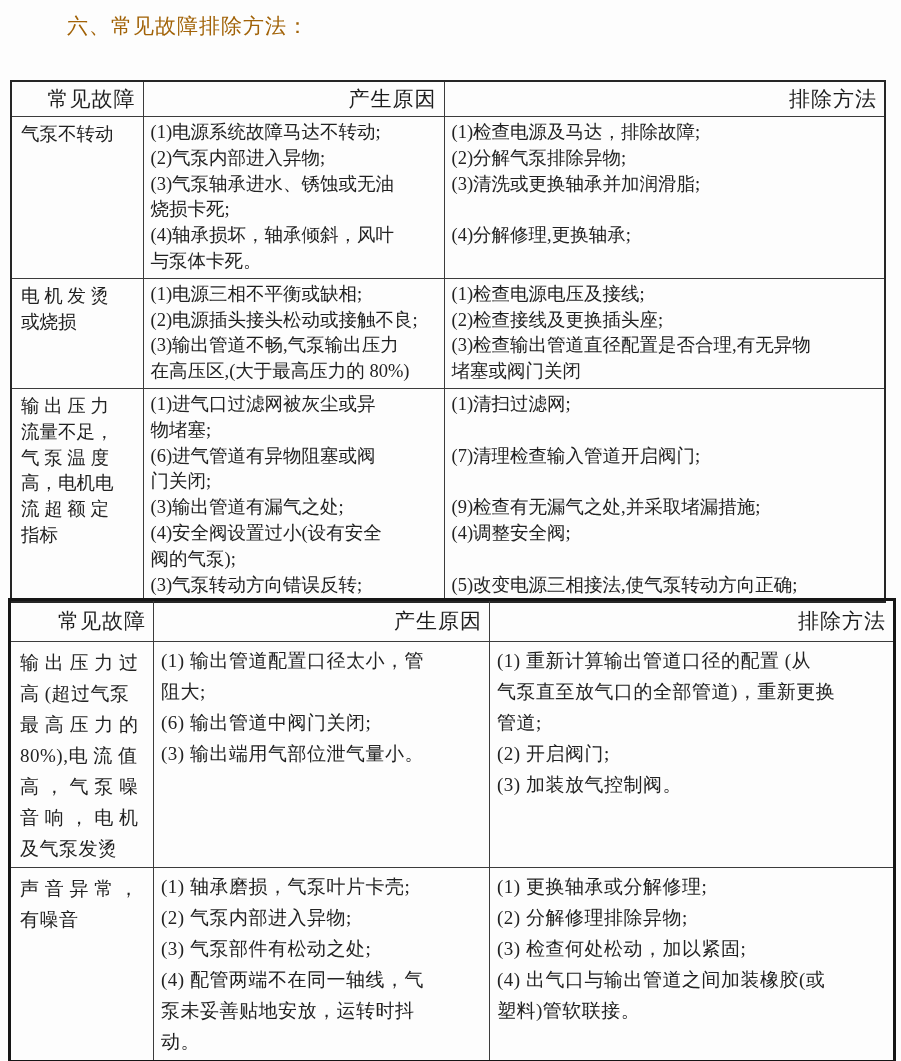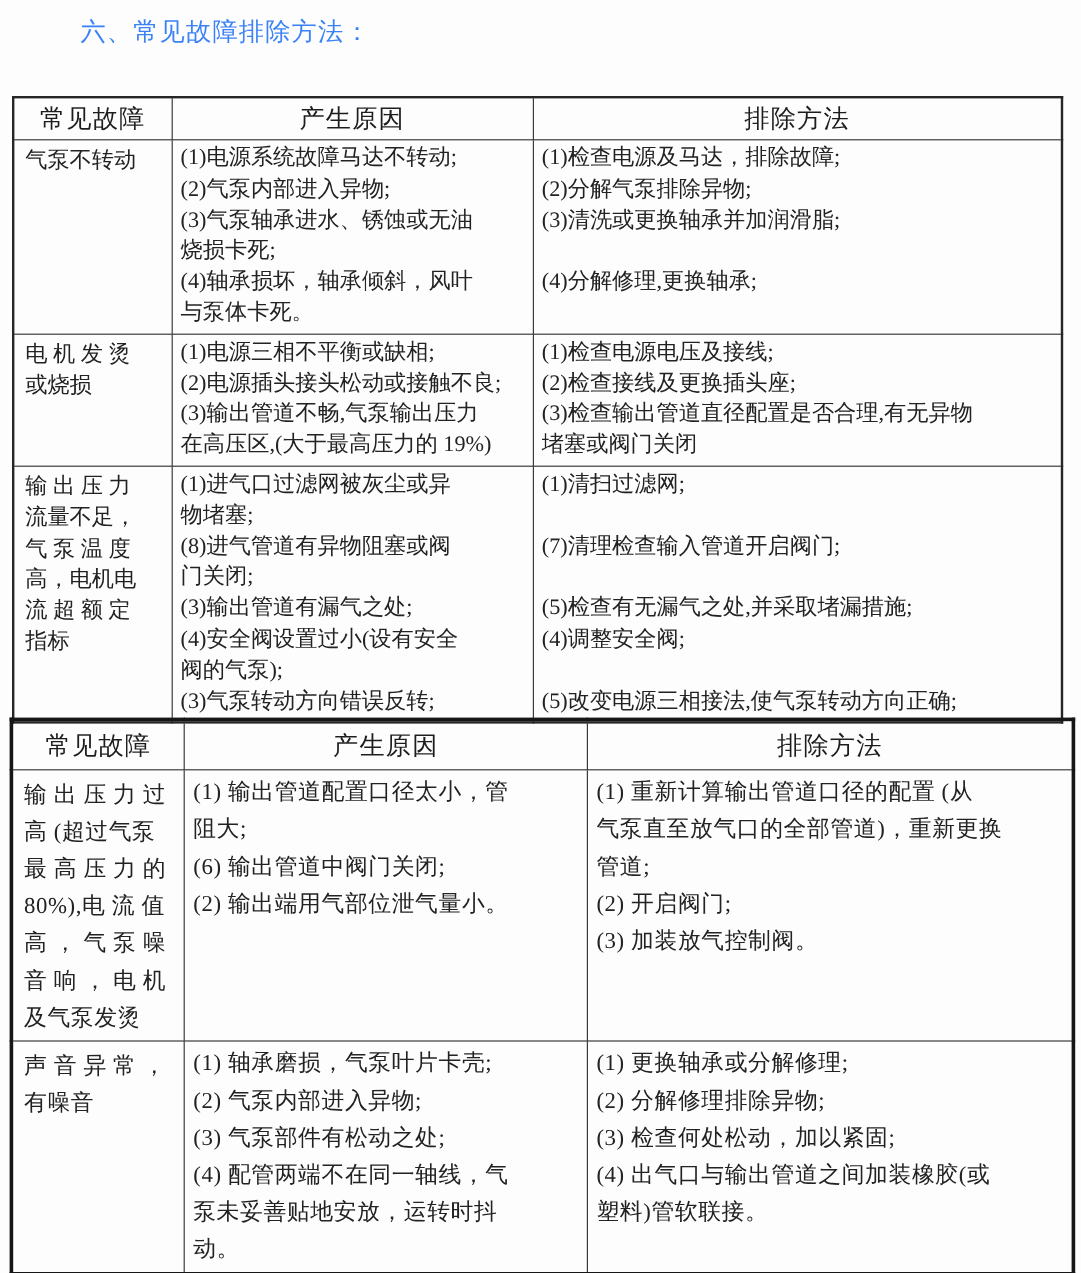--- a/index.html
+++ b/index.html
@@ -8,36 +8,36 @@
     position: relative;
     background: #fdfdfd;
     font-family: "Liberation Serif", "DejaVu Serif", serif;
     color: #222;
   }
   .title {
     position: absolute;
     left: 67px; top: 12px;
     font-size: 21px;
     letter-spacing: 1px;
-    color: #3b82f6;
+    color: #a16207;
   }
   table.ftable {
     position: absolute;
     border-collapse: collapse;
     table-layout: fixed;
     background: transparent;
   }
   .ftable th, .ftable td {
     border: 1.6px solid #3c3c3c;
     vertical-align: top;
     padding: 3px 7px;
   }
   .ftable th {
     vertical-align: middle;
-    text-align: center;
+    text-align: right;
     font-weight: normal;
     font-size: 21px;
     letter-spacing: 1px;
     color: #1d1d1d;
   }
   .ftable .ln { min-height: 1em; }
   
   .t1 { left: 10px; top: 80px; border: 2.2px solid #262626; font-size: 18.5px; }
   .t1 .c-fault  { width: 132px; }
   .t1 .c-cause  { width: 301px; }
@@ -101,54 +101,54 @@
       </tr>
       <tr data-name="table-row">
         <td data-name="fault-cell">
           <div class="ln" data-name="text-line">电 机 发 烫</div>
           <div class="ln" data-name="text-line">或烧损</div>
         </td>
         <td data-name="cause-cell">
           <div class="ln" data-name="text-line">(1)电源三相不平衡或缺相;</div>
           <div class="ln" data-name="text-line">(2)电源插头接头松动或接触不良;</div>
           <div class="ln" data-name="text-line">(3)输出管道不畅,气泵输出压力</div>
-          <div class="ln" data-name="text-line">在高压区,(大于最高压力的 19%)</div>
+          <div class="ln" data-name="text-line">在高压区,(大于最高压力的 80%)</div>
         </td>
         <td data-name="remedy-cell">
           <div class="ln" data-name="text-line">(1)检查电源电压及接线;</div>
           <div class="ln" data-name="text-line">(2)检查接线及更换插头座;</div>
           <div class="ln" data-name="text-line">(3)检查输出管道直径配置是否合理,有无异物</div>
           <div class="ln" data-name="text-line">堵塞或阀门关闭</div>
         </td>
       </tr>
       <tr data-name="table-row">
         <td data-name="fault-cell">
           <div class="ln" data-name="text-line">输 出 压 力</div>
           <div class="ln" data-name="text-line">流量不足，</div>
           <div class="ln" data-name="text-line">气 泵 温 度</div>
           <div class="ln" data-name="text-line">高，电机电</div>
           <div class="ln" data-name="text-line">流 超 额 定</div>
           <div class="ln" data-name="text-line">指标</div>
         </td>
         <td data-name="cause-cell">
           <div class="ln" data-name="text-line">(1)进气口过滤网被灰尘或异</div>
           <div class="ln" data-name="text-line">物堵塞;</div>
-          <div class="ln" data-name="text-line">(8)进气管道有异物阻塞或阀</div>
+          <div class="ln" data-name="text-line">(6)进气管道有异物阻塞或阀</div>
           <div class="ln" data-name="text-line">门关闭;</div>
           <div class="ln" data-name="text-line">(3)输出管道有漏气之处;</div>
           <div class="ln" data-name="text-line">(4)安全阀设置过小(设有安全</div>
           <div class="ln" data-name="text-line">阀的气泵);</div>
           <div class="ln" data-name="text-line">(3)气泵转动方向错误反转;</div>
         </td>
         <td data-name="remedy-cell">
           <div class="ln" data-name="text-line">(1)清扫过滤网;</div>
           <div class="ln" data-name="text-line">&nbsp;</div>
           <div class="ln" data-name="text-line">(7)清理检查输入管道开启阀门;</div>
           <div class="ln" data-name="text-line">&nbsp;</div>
-          <div class="ln" data-name="text-line">(5)检查有无漏气之处,并采取堵漏措施;</div>
+          <div class="ln" data-name="text-line">(9)检查有无漏气之处,并采取堵漏措施;</div>
           <div class="ln" data-name="text-line">(4)调整安全阀;</div>
           <div class="ln" data-name="text-line">&nbsp;</div>
           <div class="ln" data-name="text-line">(5)改变电源三相接法,使气泵转动方向正确;</div>
         </td>
       </tr>
     </tbody>
   </table>
 
 <table class="ftable t2" data-name="troubleshooting-table-bottom">
   <colgroup>
@@ -171,21 +171,21 @@
           <div class="ln" data-name="text-line">最 高 压 力 的</div>
           <div class="ln" data-name="text-line">80%),电 流 值</div>
           <div class="ln" data-name="text-line">高 ， 气 泵 噪</div>
           <div class="ln" data-name="text-line">音 响 ， 电 机</div>
           <div class="ln" data-name="text-line">及气泵发烫</div>
         </td>
         <td data-name="cause-cell">
           <div class="ln" data-name="text-line">(1) 输出管道配置口径太小，管</div>
           <div class="ln" data-name="text-line">阻大;</div>
           <div class="ln" data-name="text-line">(6) 输出管道中阀门关闭;</div>
-          <div class="ln" data-name="text-line">(2) 输出端用气部位泄气量小。</div>
+          <div class="ln" data-name="text-line">(3) 输出端用气部位泄气量小。</div>
         </td>
         <td data-name="remedy-cell">
           <div class="ln" data-name="text-line">(1) 重新计算输出管道口径的配置 (从</div>
           <div class="ln" data-name="text-line">气泵直至放气口的全部管道)，重新更换</div>
           <div class="ln" data-name="text-line">管道;</div>
           <div class="ln" data-name="text-line">(2) 开启阀门;</div>
           <div class="ln" data-name="text-line">(3) 加装放气控制阀。</div>
         </td>
       </tr>
       <tr data-name="table-row">

